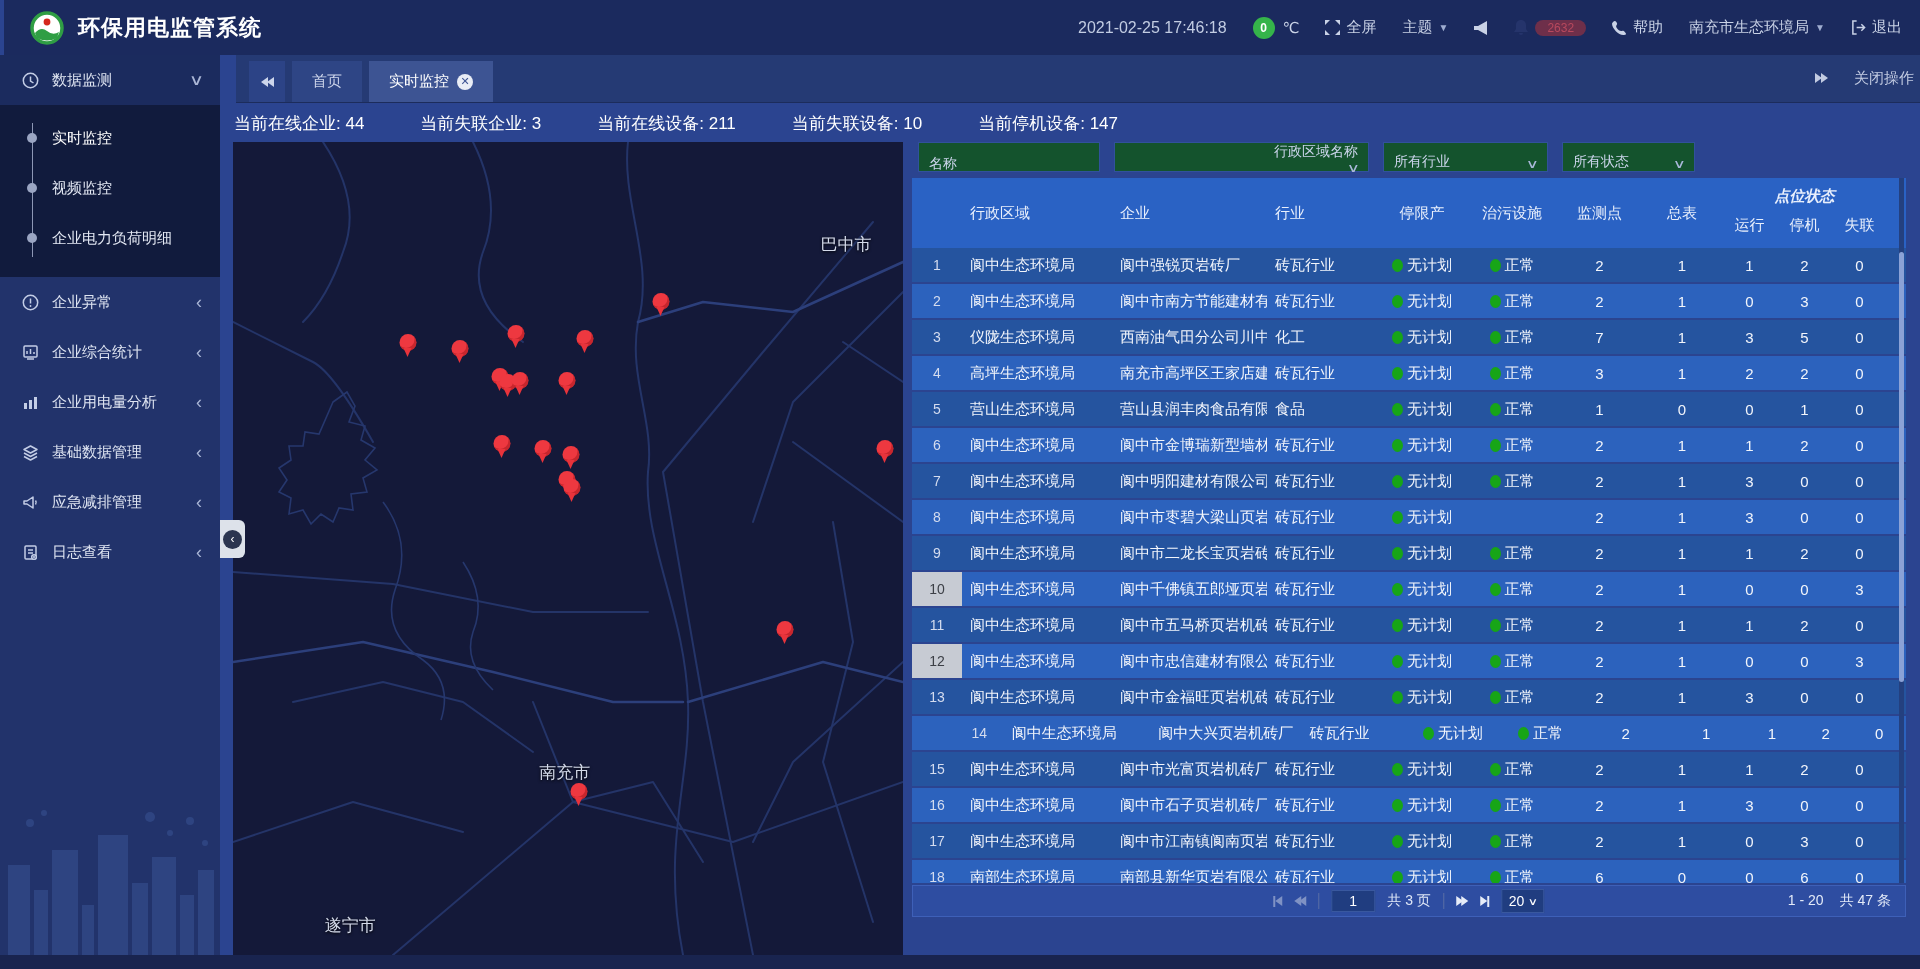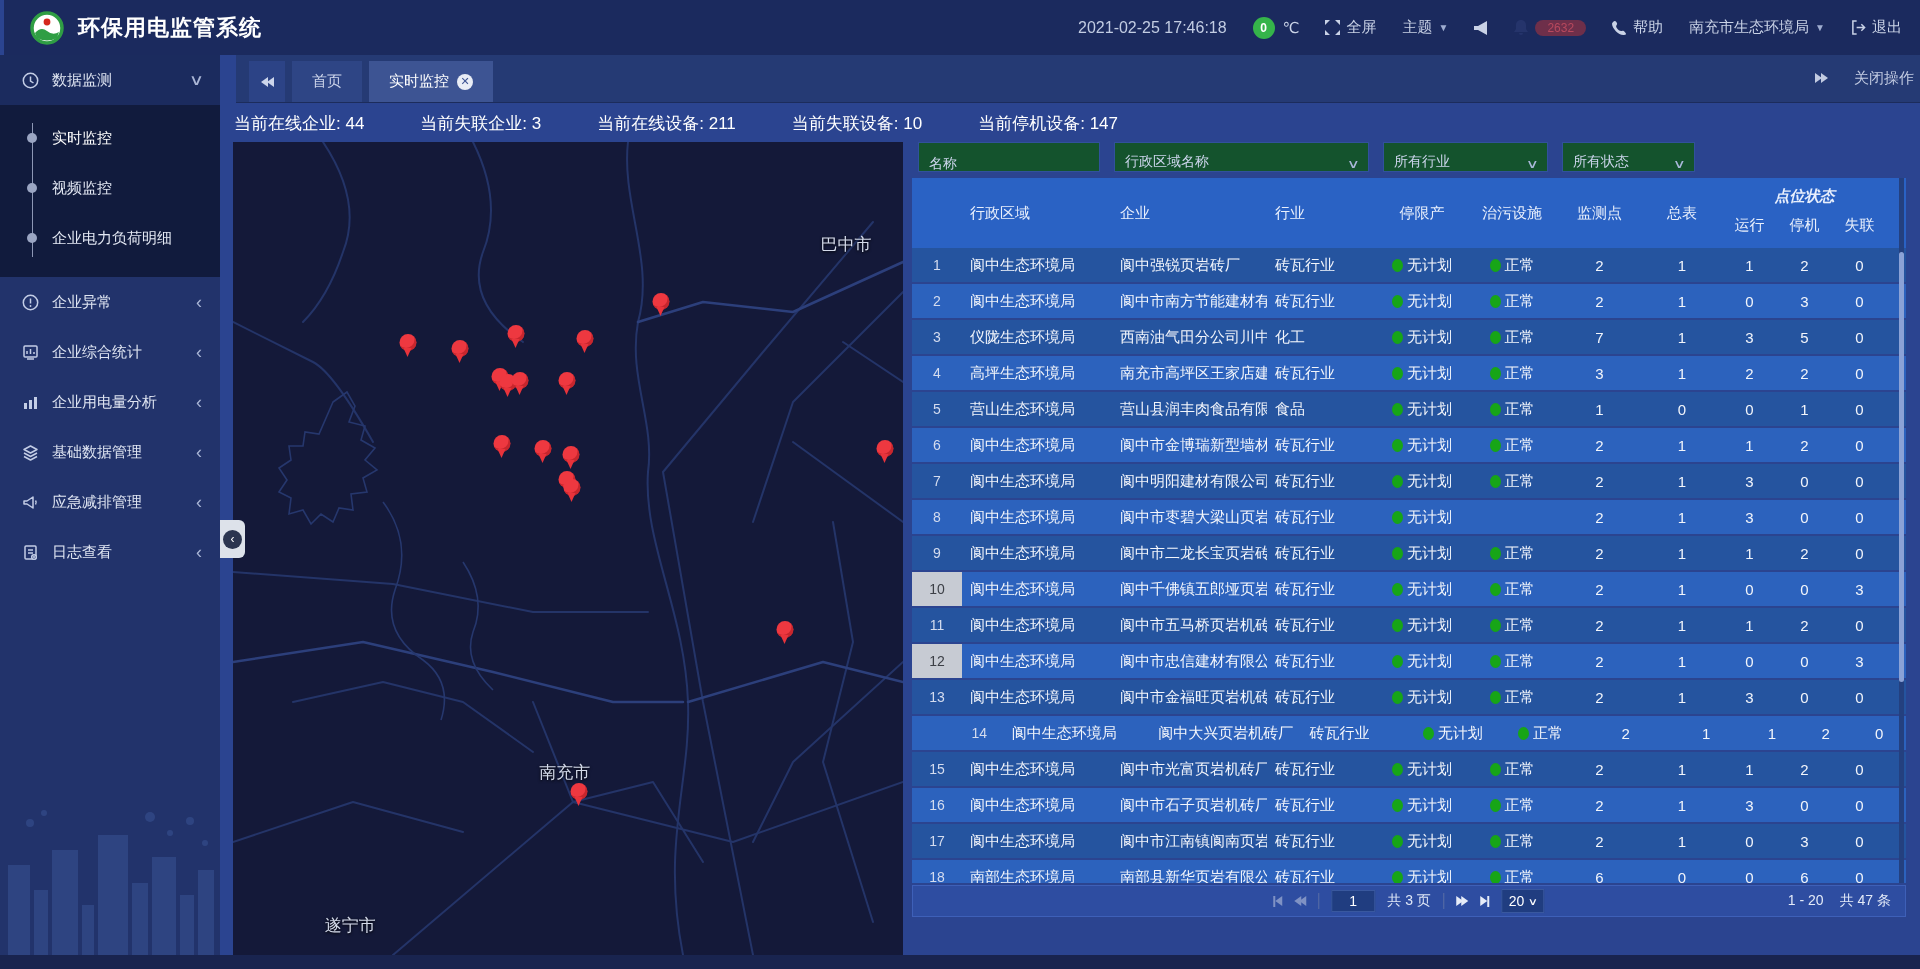--- a/index.html
+++ b/index.html
@@ -375,21 +375,21 @@
         <div class="pin" style="left: 82.4%; top: 61.9%;"></div>
         <div class="pin" style="left: 51.6%; top: 81.8%;"></div>
       </div>
   </div>
 
   <div class="table-panel">
     <div class="filters">
       <div class="fbox" style="width:182px;margin-left:6px;">
         <input placeholder="名称" style="">
       </div>
-      <div class="fbox" style="width:255px;">
+      <div class="fbox" style="width:255px;flex-direction:column;">
         <span>行政区域名称</span>
         <span class="fcaret">∨</span>
       </div>
       <div class="fbox" style="width:165px;">
         <span>所有行业</span>
         <span class="fcaret">∨</span>
       </div>
       <div class="fbox" style="width:133px;">
         <span>所有状态</span>
         <span class="fcaret">∨</span>

